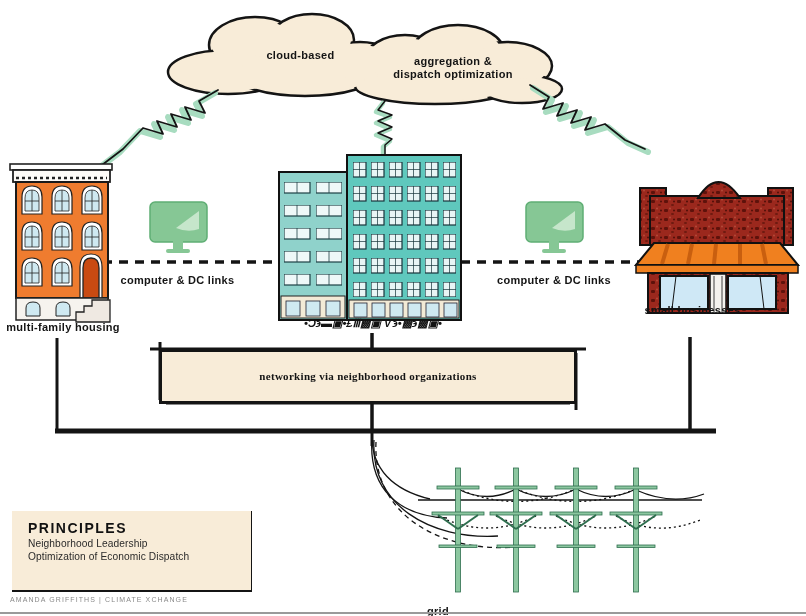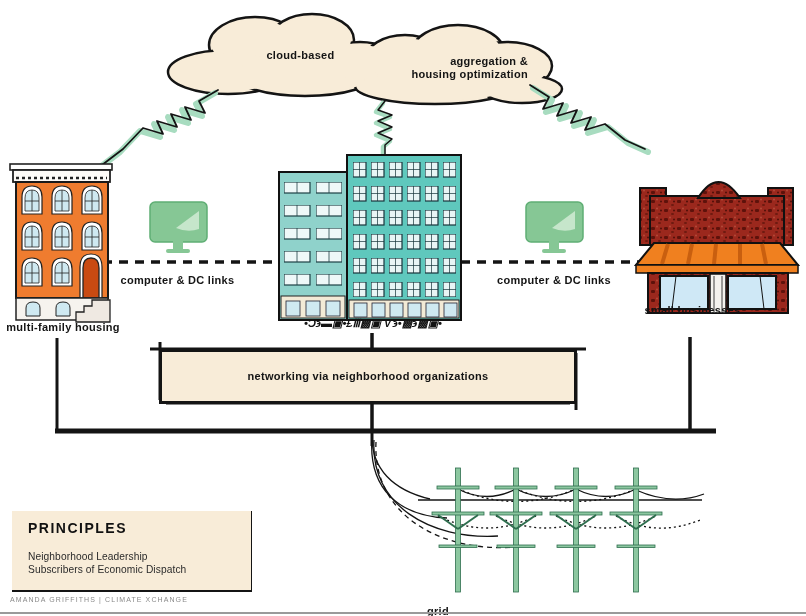--- a/index.html
+++ b/index.html
@@ -1,30 +1,30 @@
 <!DOCTYPE html>
 <html><head>
 <meta charset="utf-8">
 <style>
   html,body{margin:0;padding:0;background:#fff;}
   #stage{position:relative;width:806px;height:616px;background:#fff;overflow:hidden;
          font-family:"Liberation Sans",sans-serif;padding-left:40px;}
   #art{position:absolute;left:0;top:0;}
   .label{position:absolute;font:700 11px/1.2 "Liberation Sans",sans-serif;
          color:#141414;letter-spacing:.3px;text-align:center;}
-  .label.left{text-align:right;}
+  .label.left{text-align:center;}
   .box{position:absolute;background:#f8ecd8;}
   #network-box{left:159px;top:349px;width:418px;height:55px;
                border:3px solid #141414;box-sizing:border-box;
                display:flex;align-items:center;justify-content:center;}
   #principles-box{left:12px;top:511px;width:240px;height:81px;
                   border-right:1.5px solid #141414;border-bottom:2.5px solid #141414;
                   box-sizing:border-box;padding:10px 4px 0 16px;}
   #principles-box .title{font:700 14px/1 "Liberation Sans",sans-serif;
-                         letter-spacing:1.5px;color:#111;margin-bottom:16px;}
+                         letter-spacing:1.5px;color:#111;margin-bottom:3px;}
   #principles-box .item{font:400 10.2px/1.25 "Liberation Sans",sans-serif;
                         color:#2b2b2b;letter-spacing:.1px;}
   #credit{position:absolute;left:10px;top:596px;font:400 7px/1 "Liberation Sans",sans-serif;
           color:#8a8a8a;letter-spacing:1.1px;}
   #bottom-rule{position:absolute;left:0;top:612px;width:806px;height:1.5px;background:#9a9a9a;}
 </style>
 </head>
 <body>
 
 <div id="stage">
@@ -242,37 +242,37 @@
     <line x1="150" y1="349" x2="586" y2="349"></line>
     <line x1="166" y1="403" x2="570" y2="403"></line>
     <line x1="160" y1="342" x2="160" y2="400"></line>
     <line x1="576" y1="353" x2="576" y2="410"></line>
   </g>
 </svg>
 
   <div class="label" style="left:238px;top:49px;width:125px;">cloud-based</div>
   <div class="label left" style="left:378px;top:55px;width:150px;">
     <span>aggregation &amp;</span><br>
-    <span>housing optimization</span>
+    <span>dispatch optimization</span>
   </div>
 
   <div class="label" style="left:-3px;top:321px;width:132px;">multi-family housing</div>
   <div class="label" style="left:288px;top:317px;width:170px;letter-spacing:0;font-style:italic;">•Ɔ϶▬▣•£Ⅲ▩▣ Ѵ϶•▩϶▩▣•</div>
   <div class="label" style="left:640px;top:304px;width:105px;">small businesses</div>
 
   <div class="label" style="left:105px;top:274px;width:145px;">computer &amp; DC links</div>
   <div class="label" style="left:490px;top:274px;width:128px;">computer &amp; DC links</div>
 
   <div class="box" id="network-box">
-    <span class="label" style="position:static;">networking via neighborhood organizations</span>
+    <span class="label" style="position:static;font-family:Liberation Serif, serif;">networking via neighborhood organizations</span>
   </div>
 
   <div class="label" style="left:408px;top:574px;width:60px;margin-top:31px;">grid</div>
 
   <div class="box" id="principles-box">
     <div class="title">PRINCIPLES</div>
     <div class="item">Neighborhood Leadership</div>
-    <div class="item">Subscribers of Economic Dispatch</div>
+    <div class="item">Optimization of Economic Dispatch</div>
   </div>
 
   <div id="credit">AMANDA GRIFFITHS | CLIMATE XCHANGE</div>
   <div id="bottom-rule"></div>
 </div>
 
 </body></html>

